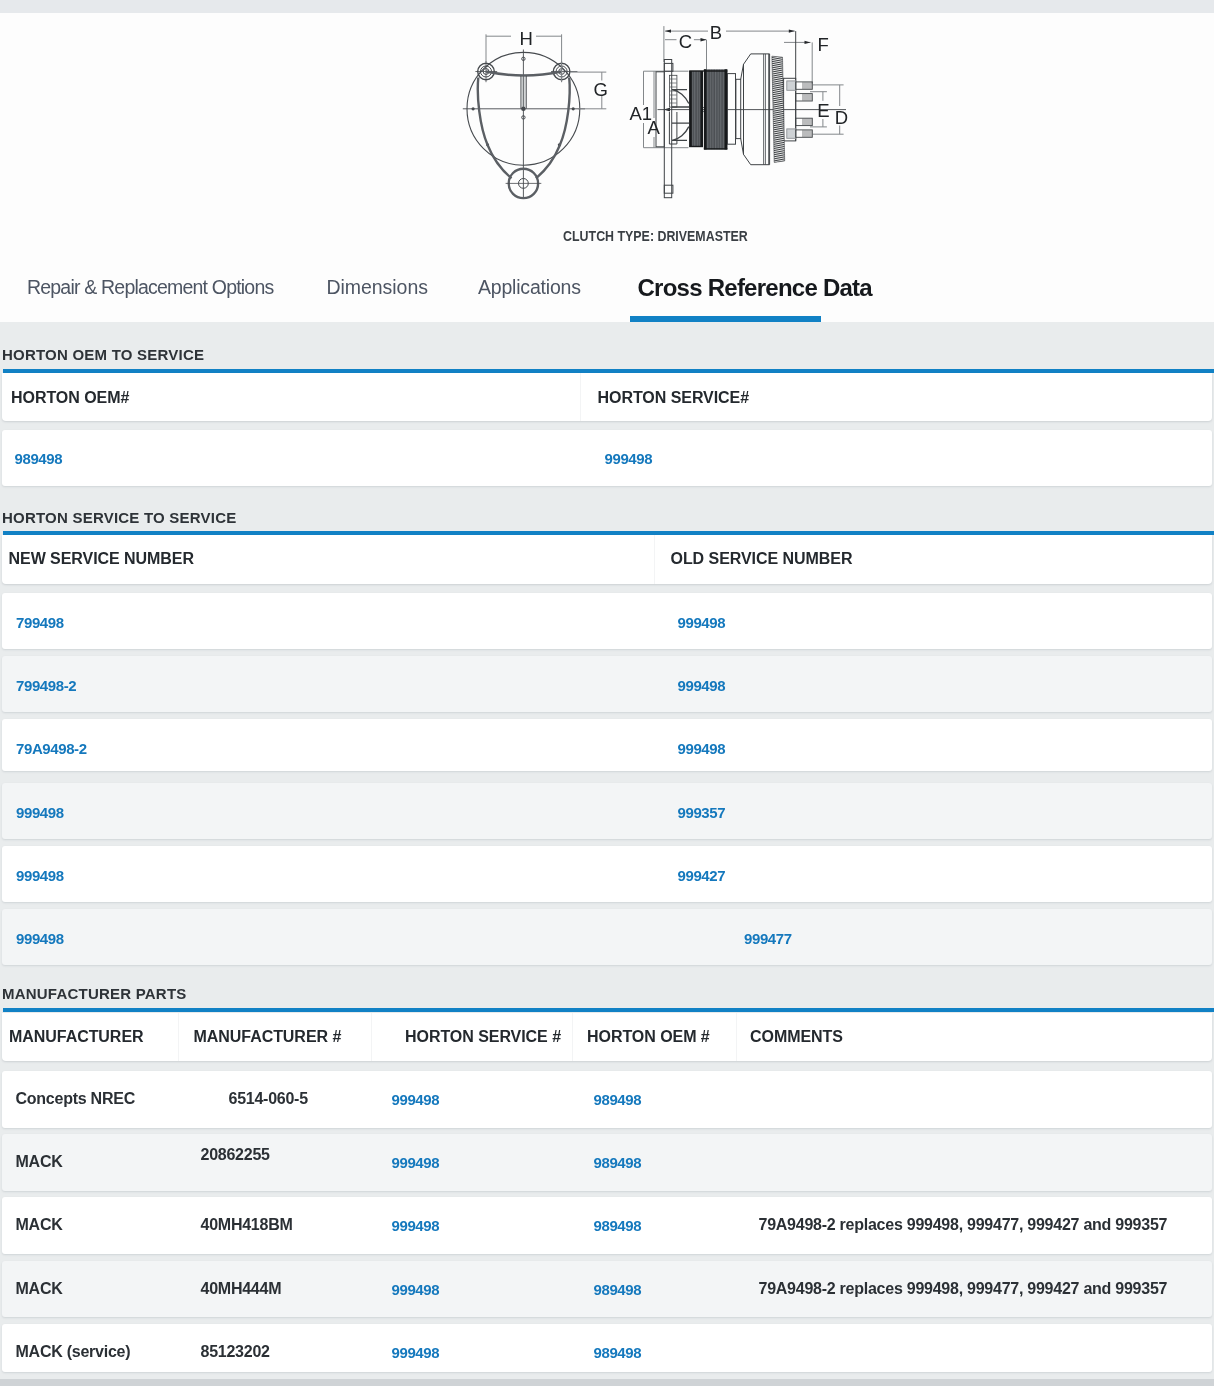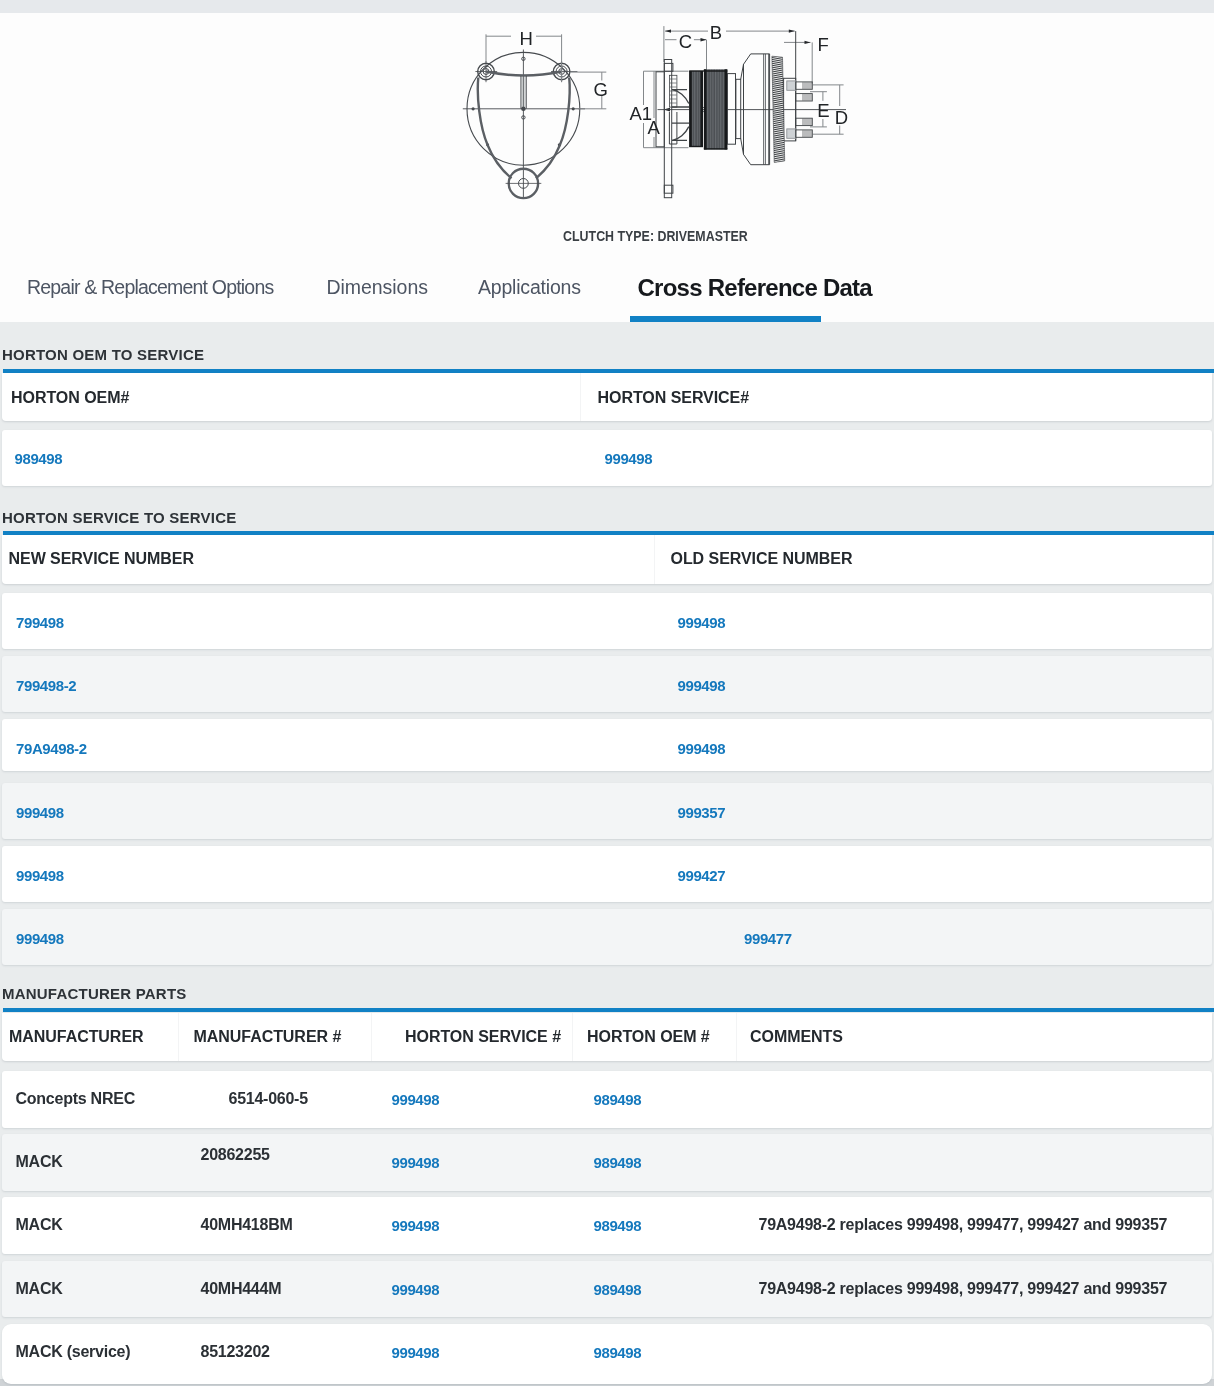--- a/index.html
+++ b/index.html
@@ -285,18 +285,18 @@
   <div class="link" style="left:591.5px; top:21px;">989498</div>
   <div class="dark" style="left:756.5px; top:21px;">79A9498-2 replaces 999498, 999477, 999427 and 999357</div>
 </div>
 <div class="abs row alt" style="left:2px; top:1260.6px; width:1210px; height:56.6px;">
   <div class="dark" style="left:13.5px; top:21px;">MACK</div>
   <div class="dark" style="left:198.5px; top:21px;">40MH444M</div>
   <div class="link" style="left:389.5px; top:21px;">999498</div>
   <div class="link" style="left:591.5px; top:21px;">989498</div>
   <div class="dark" style="left:756.5px; top:21px;">79A9498-2 replaces 999498, 999477, 999427 and 999357</div>
 </div>
-<div class="abs row" style="left:2px; top:1323.8px; width:1210px; height:60px;border-radius:9px;">
+<div class="abs row" style="left:2px; top:1323.8px; width:1210px; height:48px;">
   <div class="dark" style="left:13.5px; top:21px;">MACK (service)</div>
   <div class="dark" style="left:198.5px; top:21px;">85123202</div>
   <div class="link" style="left:389.5px; top:21px;">999498</div>
   <div class="link" style="left:591.5px; top:21px;">989498</div>
 </div>
 
 </body></html>

